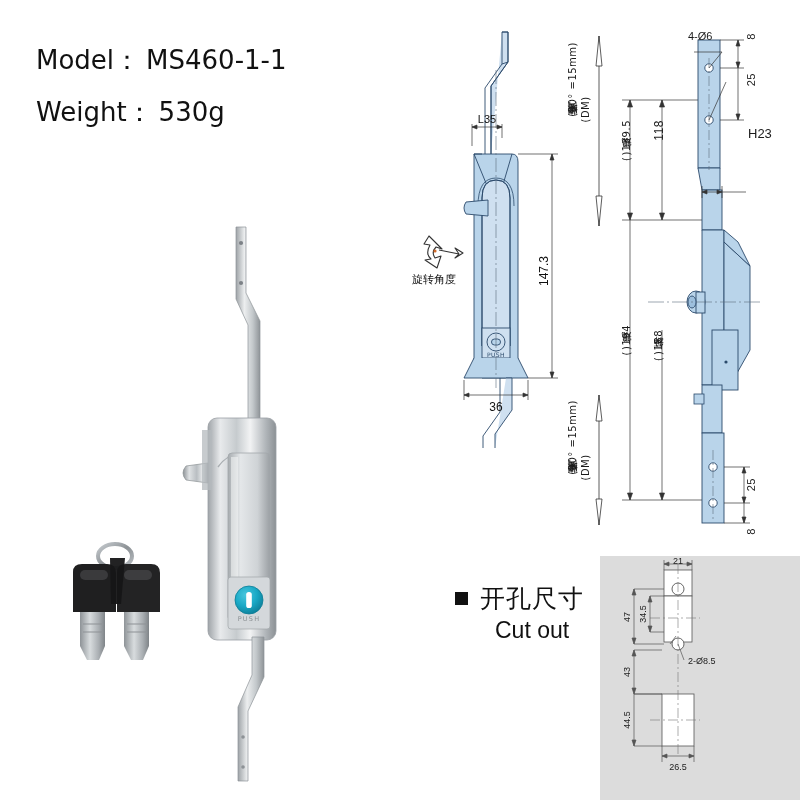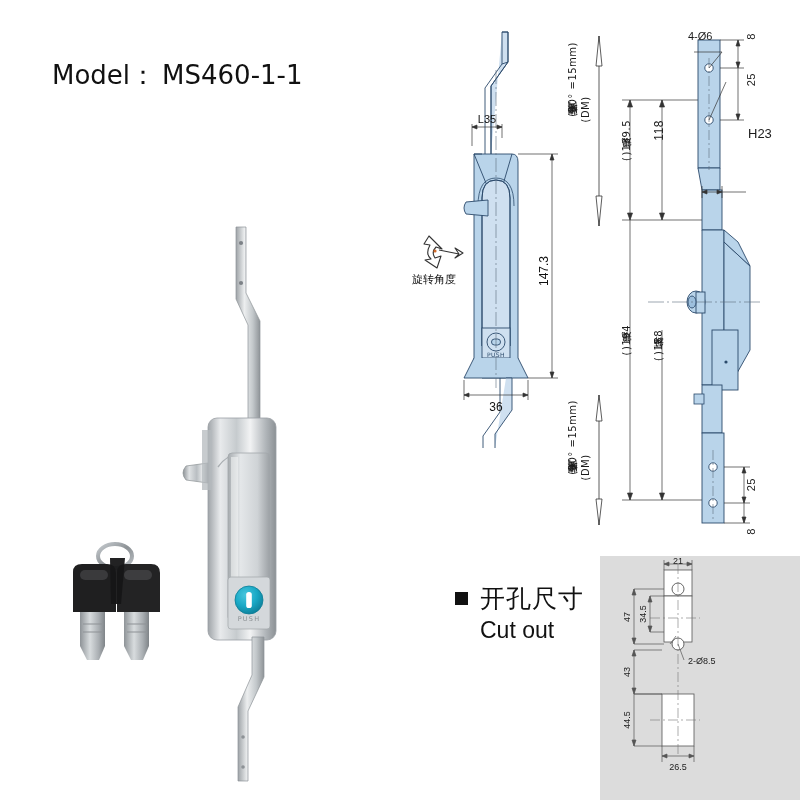--- a/index.html
+++ b/index.html
@@ -6,36 +6,36 @@
   body{
     width:800px;height:800px;
     background:#ffffff;
     font-family:"Liberation Sans","DejaVu Sans",sans-serif;
     position:relative;
     overflow:hidden;
   }
   .abs{position:absolute;}
 
   
-  #spec-block{left:36px;top:62px;width:420px;margin-left:16px;}
+  #spec-block{left:36px;top:47px;width:420px;}
   .spec-line{
     font-size:26px;color:#111;line-height:1.0;
     margin-bottom:26px;white-space:nowrap;
     font-family:"DejaVu Sans","Liberation Sans",sans-serif;
     font-weight:400;
   }
   .spec-line .lbl{letter-spacing:0px;}
   .spec-line .val{margin-left:6px;}
 
   
   #cutout-heading{left:455px;top:582px;}
   .co-row{display:flex;align-items:center;}
   .co-square{width:13px;height:13px;background:#111;margin-right:12px;}
   .co-cn{font-size:25px;color:#111;font-family:"DejaVu Sans",sans-serif;letter-spacing:1px;}
-  .co-en{font-size:23px;color:#111;margin-left:25px;margin-top:2px;}
+  .co-en{font-size:23px;color:#111;margin-left:40px;margin-top:2px;}
 
   
   #rot-label{left:412px;top:272px;font-size:11px;color:#111;
     font-family:Liberation Serif, serif;letter-spacing:0px;}
 
   
   .vtxt{
     writing-mode:vertical-rl;
     transform:rotate(180deg);
     font-size:10px;color:#1a1a1a;
@@ -45,20 +45,23 @@
   .htxt{font-size:11px;color:#1a1a1a;white-space:nowrap;}
 
   svg{display:block;overflow:visible;}
 </style>
 </head>
 <body>
 
 <div class="abs" id="spec-block">
   <div class="spec-line">
     <span class="lbl">Model：</span><span class="val">MS460-1-1</span>
+  </div>
+  <div class="spec-line">
+    <span class="lbl">Weight：</span><span class="val">530g</span>
   </div>
 </div>
 
 <div class="abs" style="left:180px;top:225px;width:200px;height:560px;">
   <svg width="200" height="560" viewBox="0 0 200 560">
     <defs>
       <linearGradient id="metal" x1="0" y1="0" x2="1" y2="0">
         <stop offset="0%" stop-color="#9fa4a8"></stop>
         <stop offset="18%" stop-color="#e8eaec"></stop>
         <stop offset="42%" stop-color="#c6cbce"></stop>

